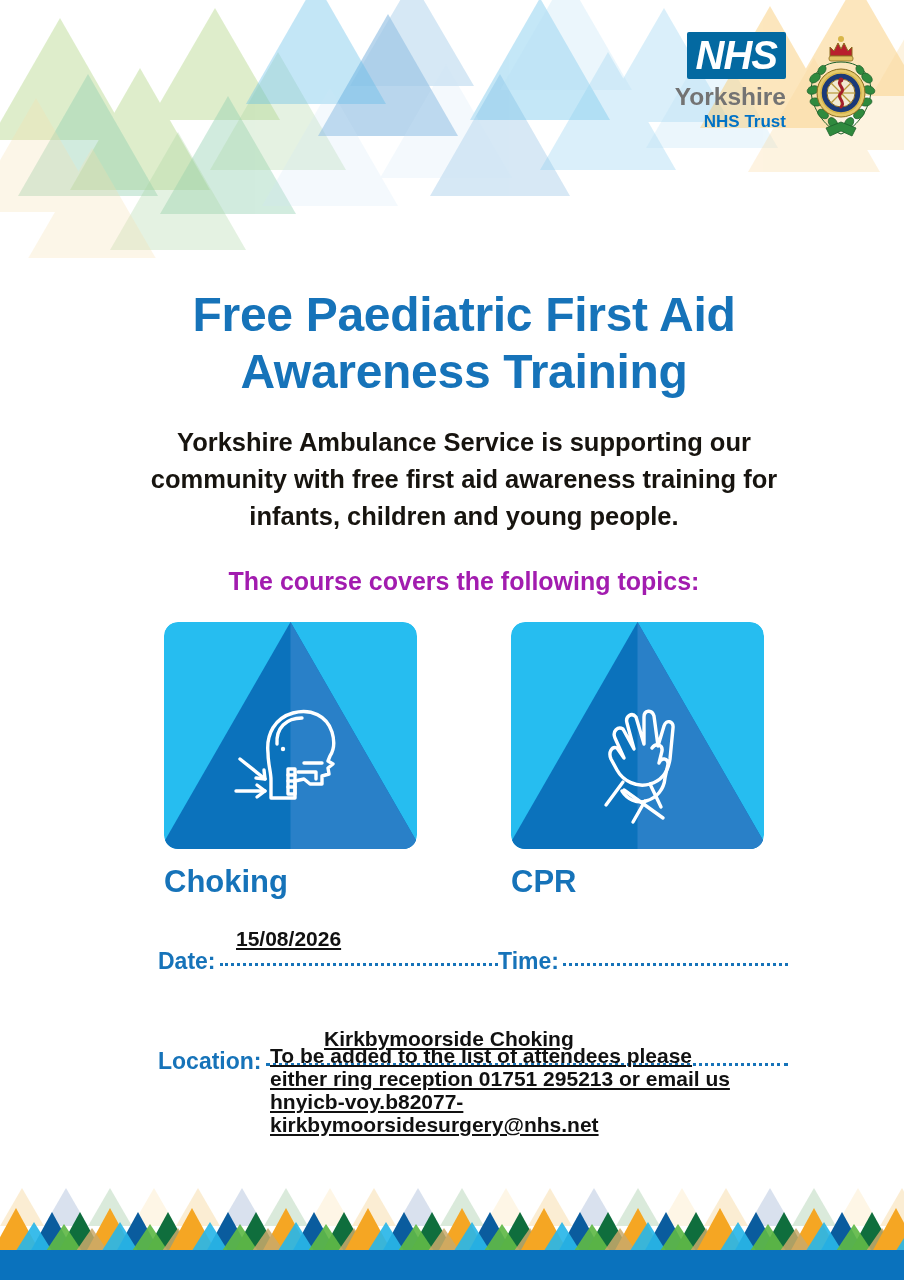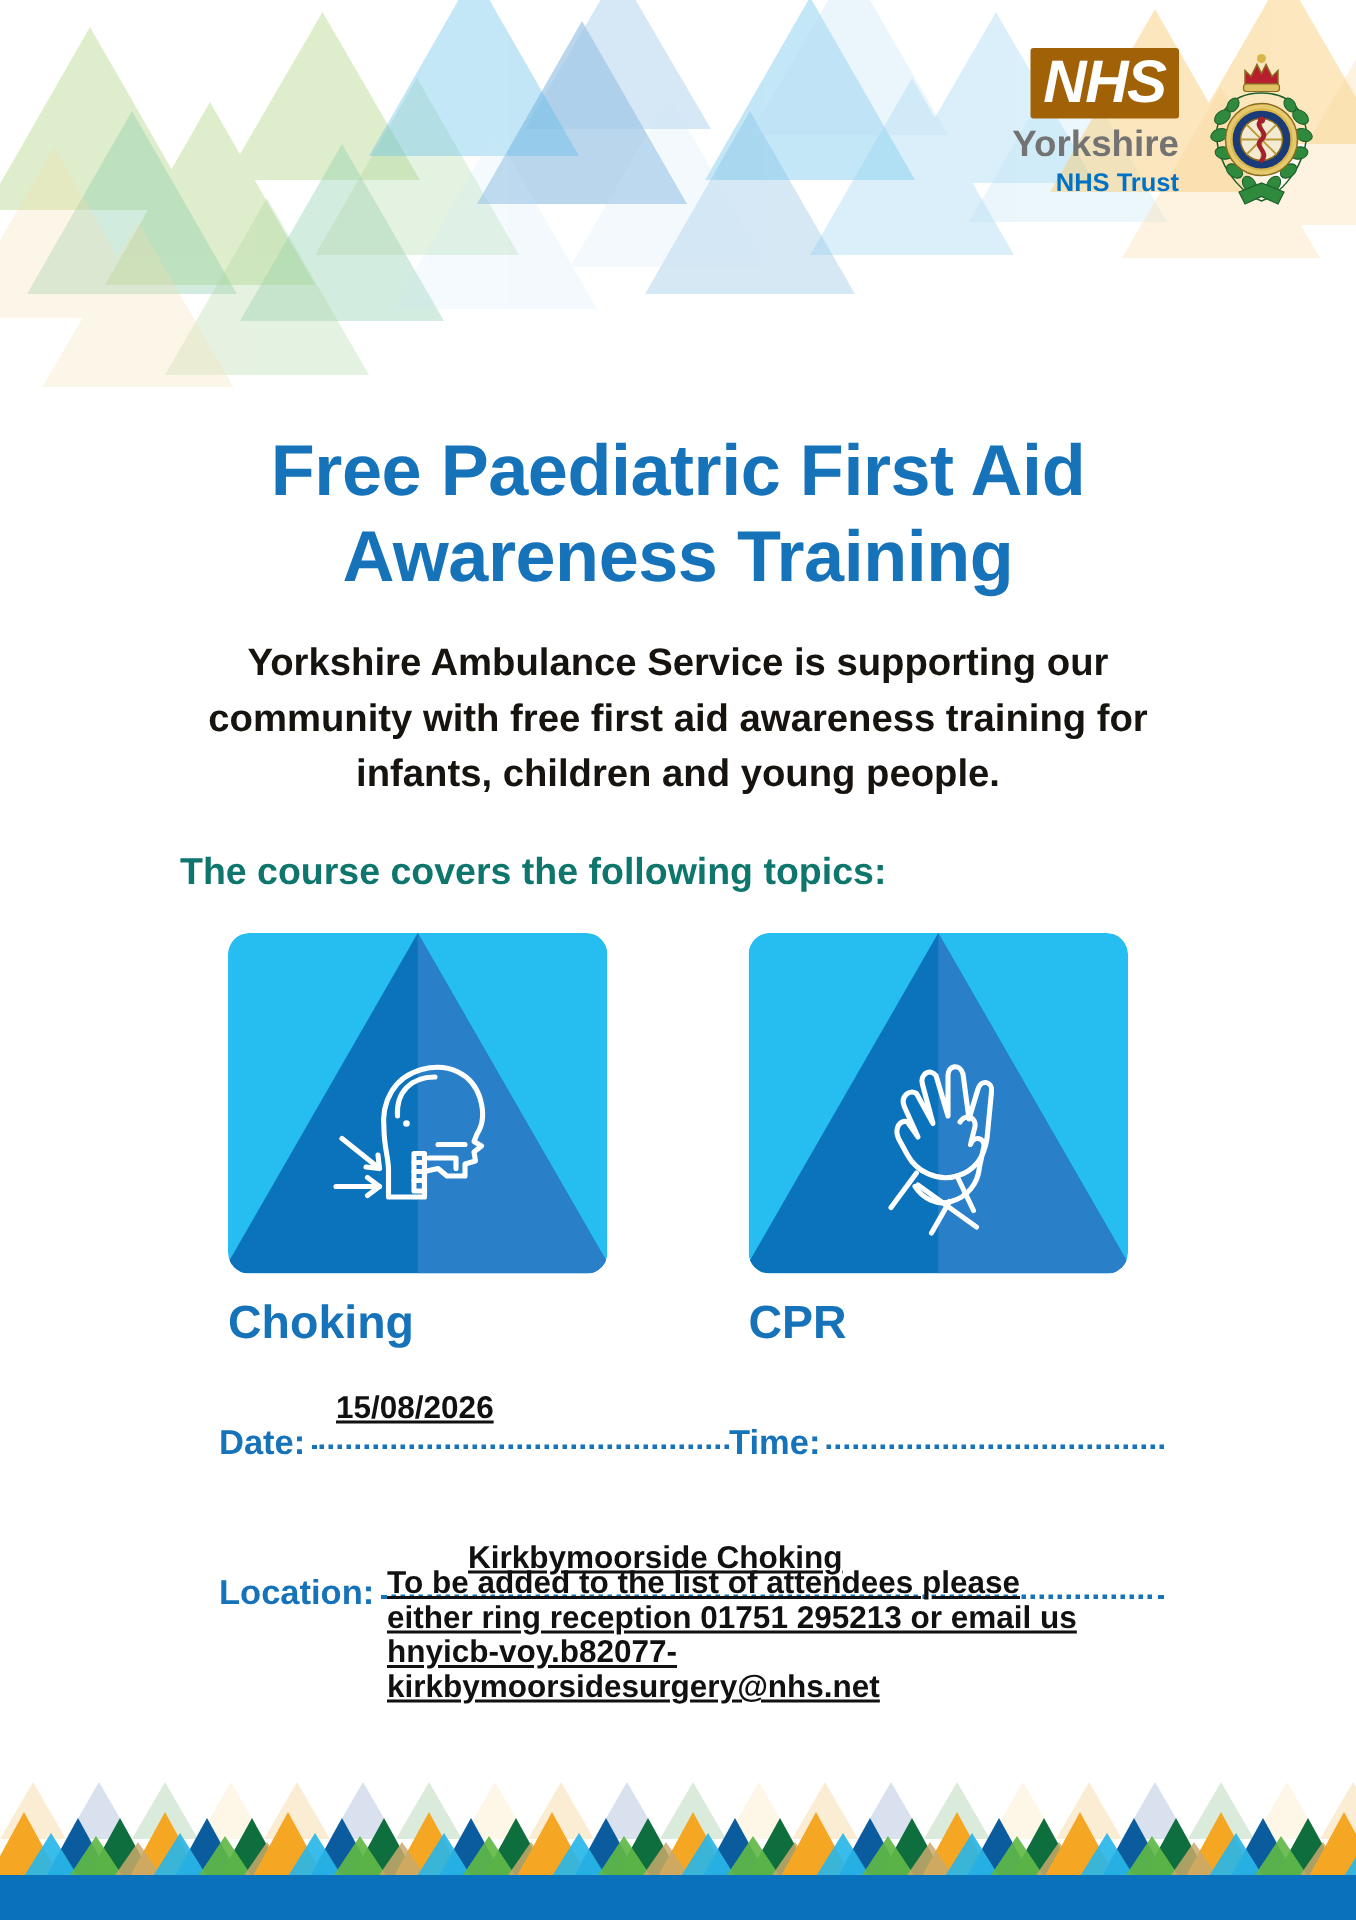--- a/index.html
+++ b/index.html
@@ -40,21 +40,21 @@
     display: flex;
     align-items: flex-start;
     gap: 14px;
   }
   .nhs-text-block {
     text-align: right;
     padding-top: 2px;
   }
   .nhs-badge {
     display: inline-block;
-    background: #a16207;
+    background: #0369a1;
     color: #ffffff;
     font-family: "Liberation Sans", sans-serif;
     font-weight: bold;
     font-style: italic;
     font-size: 40px;
     line-height: 40px;
     letter-spacing: -1px;
     padding: 3px 9px 4px 9px;
     border-radius: 2px;
   }
@@ -71,21 +71,21 @@
     font-size: 17px;
     line-height: 19px;
     font-weight: bold;
     margin-top: 2px;
   }
   .crest { width: 82px; height: 110px; flex: 0 0 auto; }
 
   
   .content {
     position: absolute;
-    left: 0; top: 0;
+    left: 12px; top: 0;
     width: 826px;
     height: 1280px;
   }
   .poster-title {
     position: absolute;
     left: 72px; top: 286px;
     width: 760px;
     text-align: center;
     color: #1673B9;
     font-size: 48px;
@@ -100,22 +100,22 @@
     text-align: center;
     color: #17140f;
     font-size: 25.5px;
     line-height: 37px;
     font-weight: bold;
   }
   .topics-heading {
     position: absolute;
     left: 120px; top: 566px;
     width: 664px;
-    text-align: left;
-    color: #0f766e;
+    text-align: center;
+    color: #a21caf;
     font-size: 25px;
     line-height: 30px;
     font-weight: bold;
   }
 
   
   .tiles {
     position: absolute;
     left: 152px; top: 622px;
     width: 600px;

